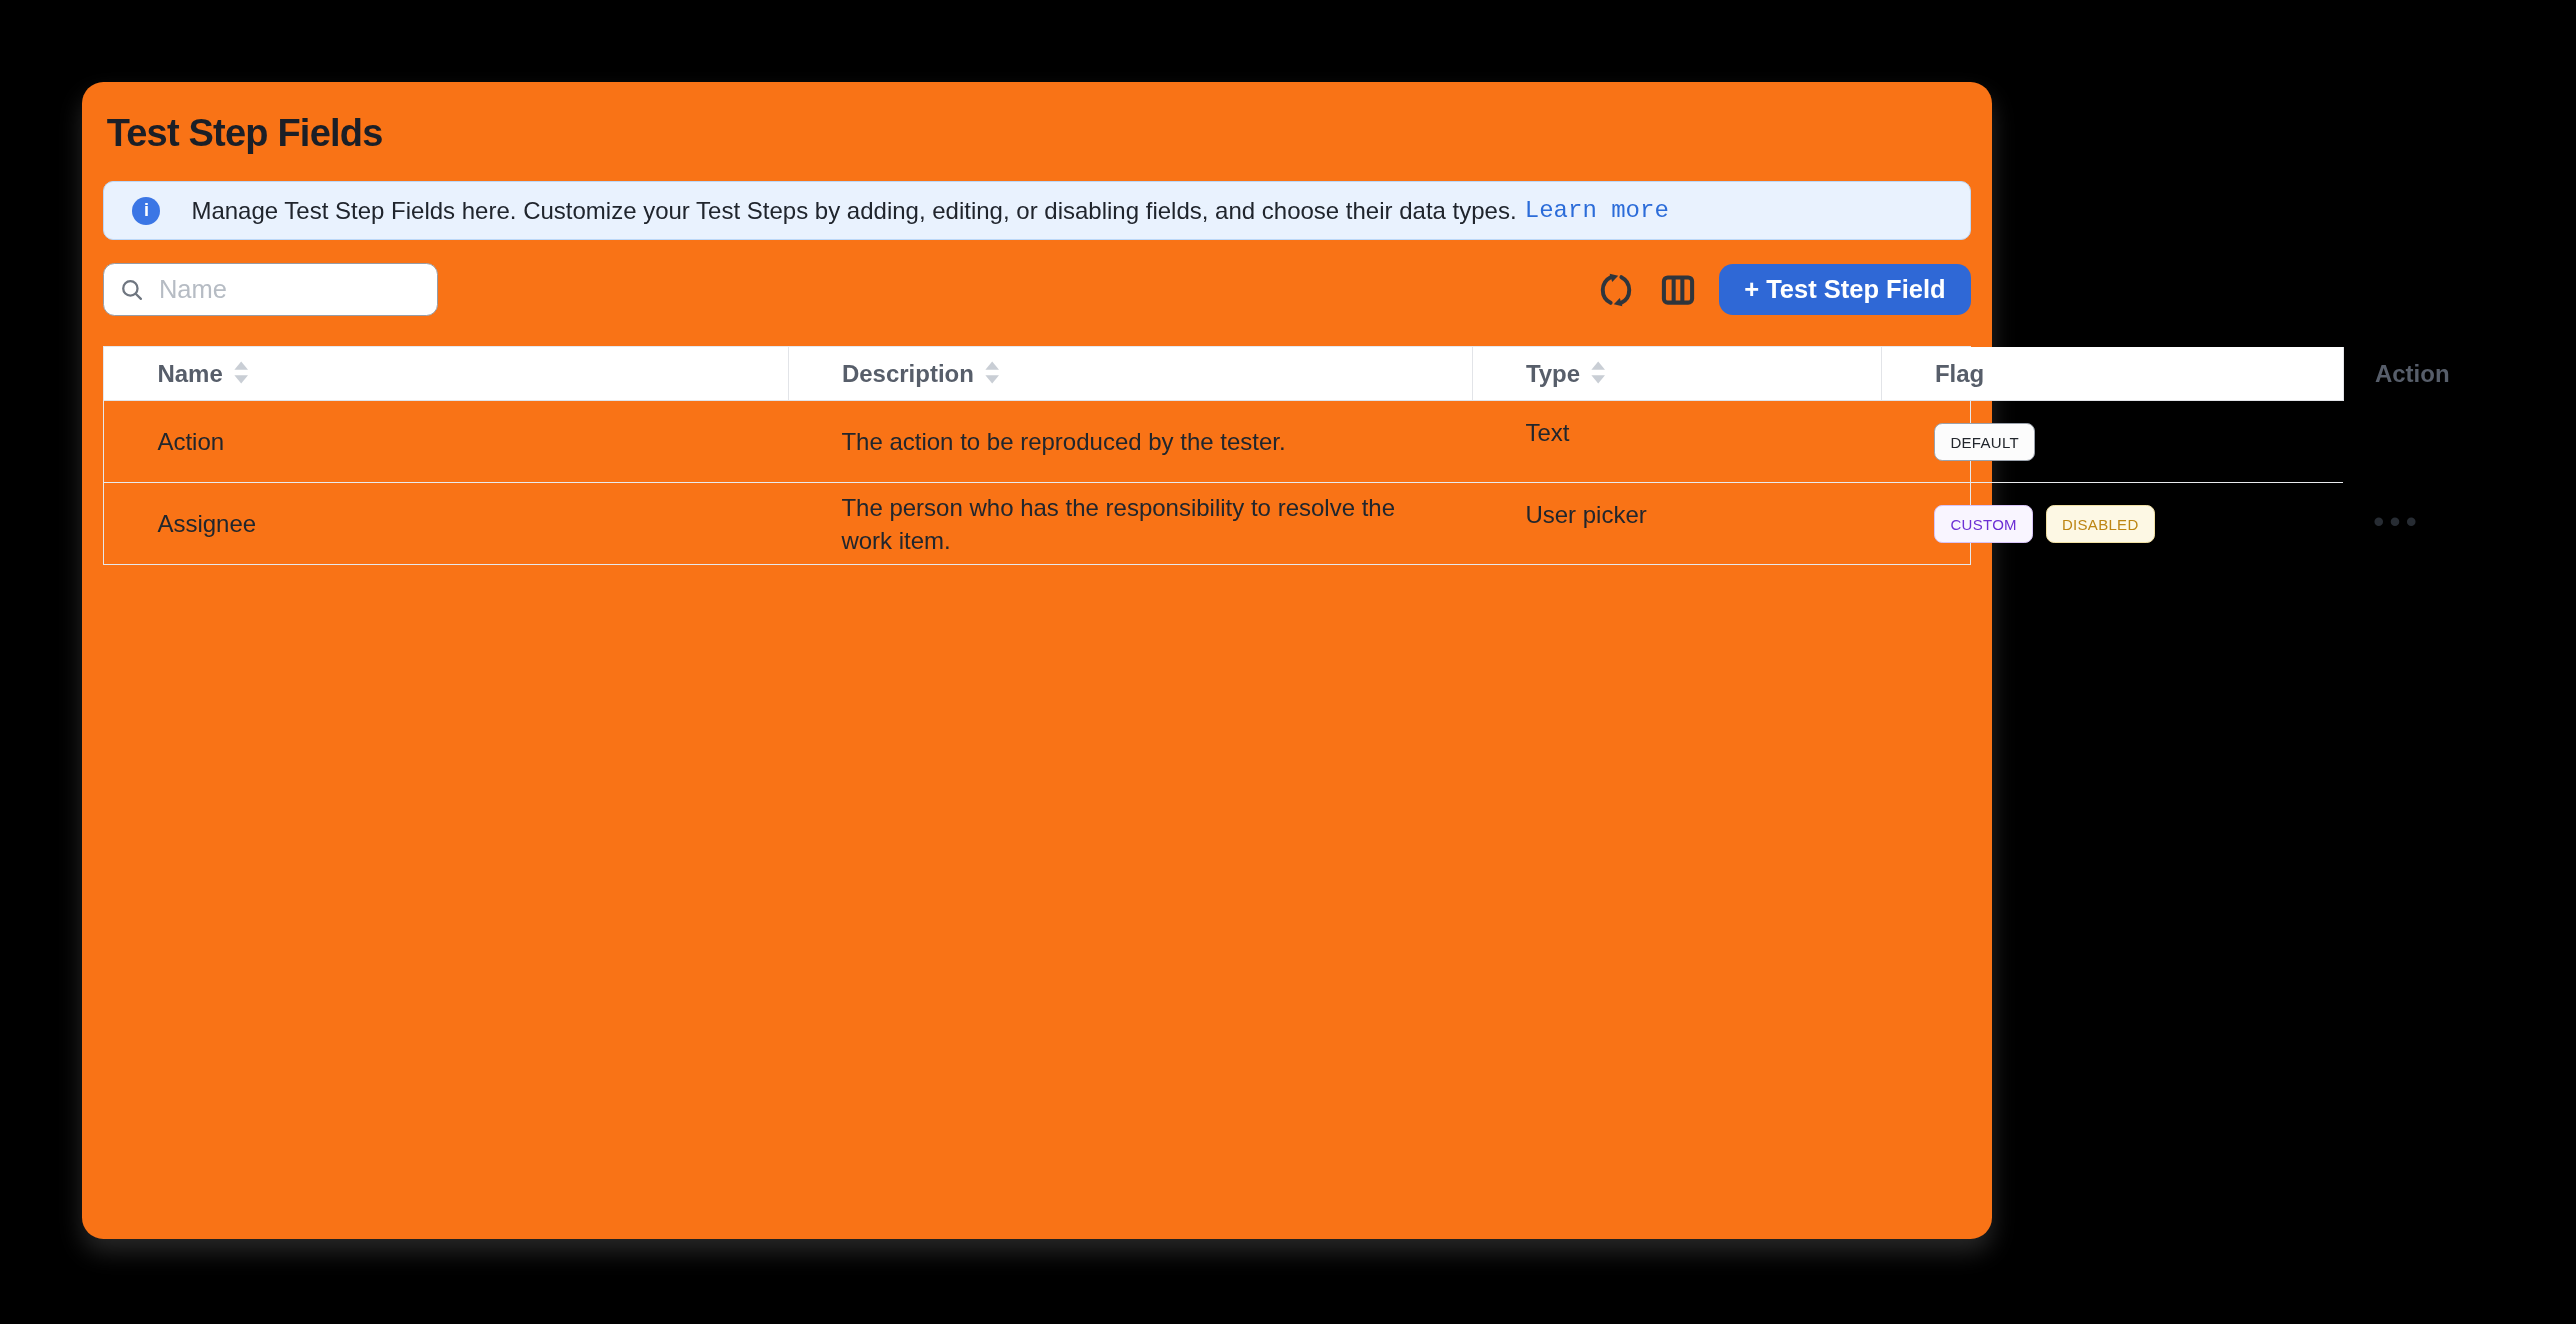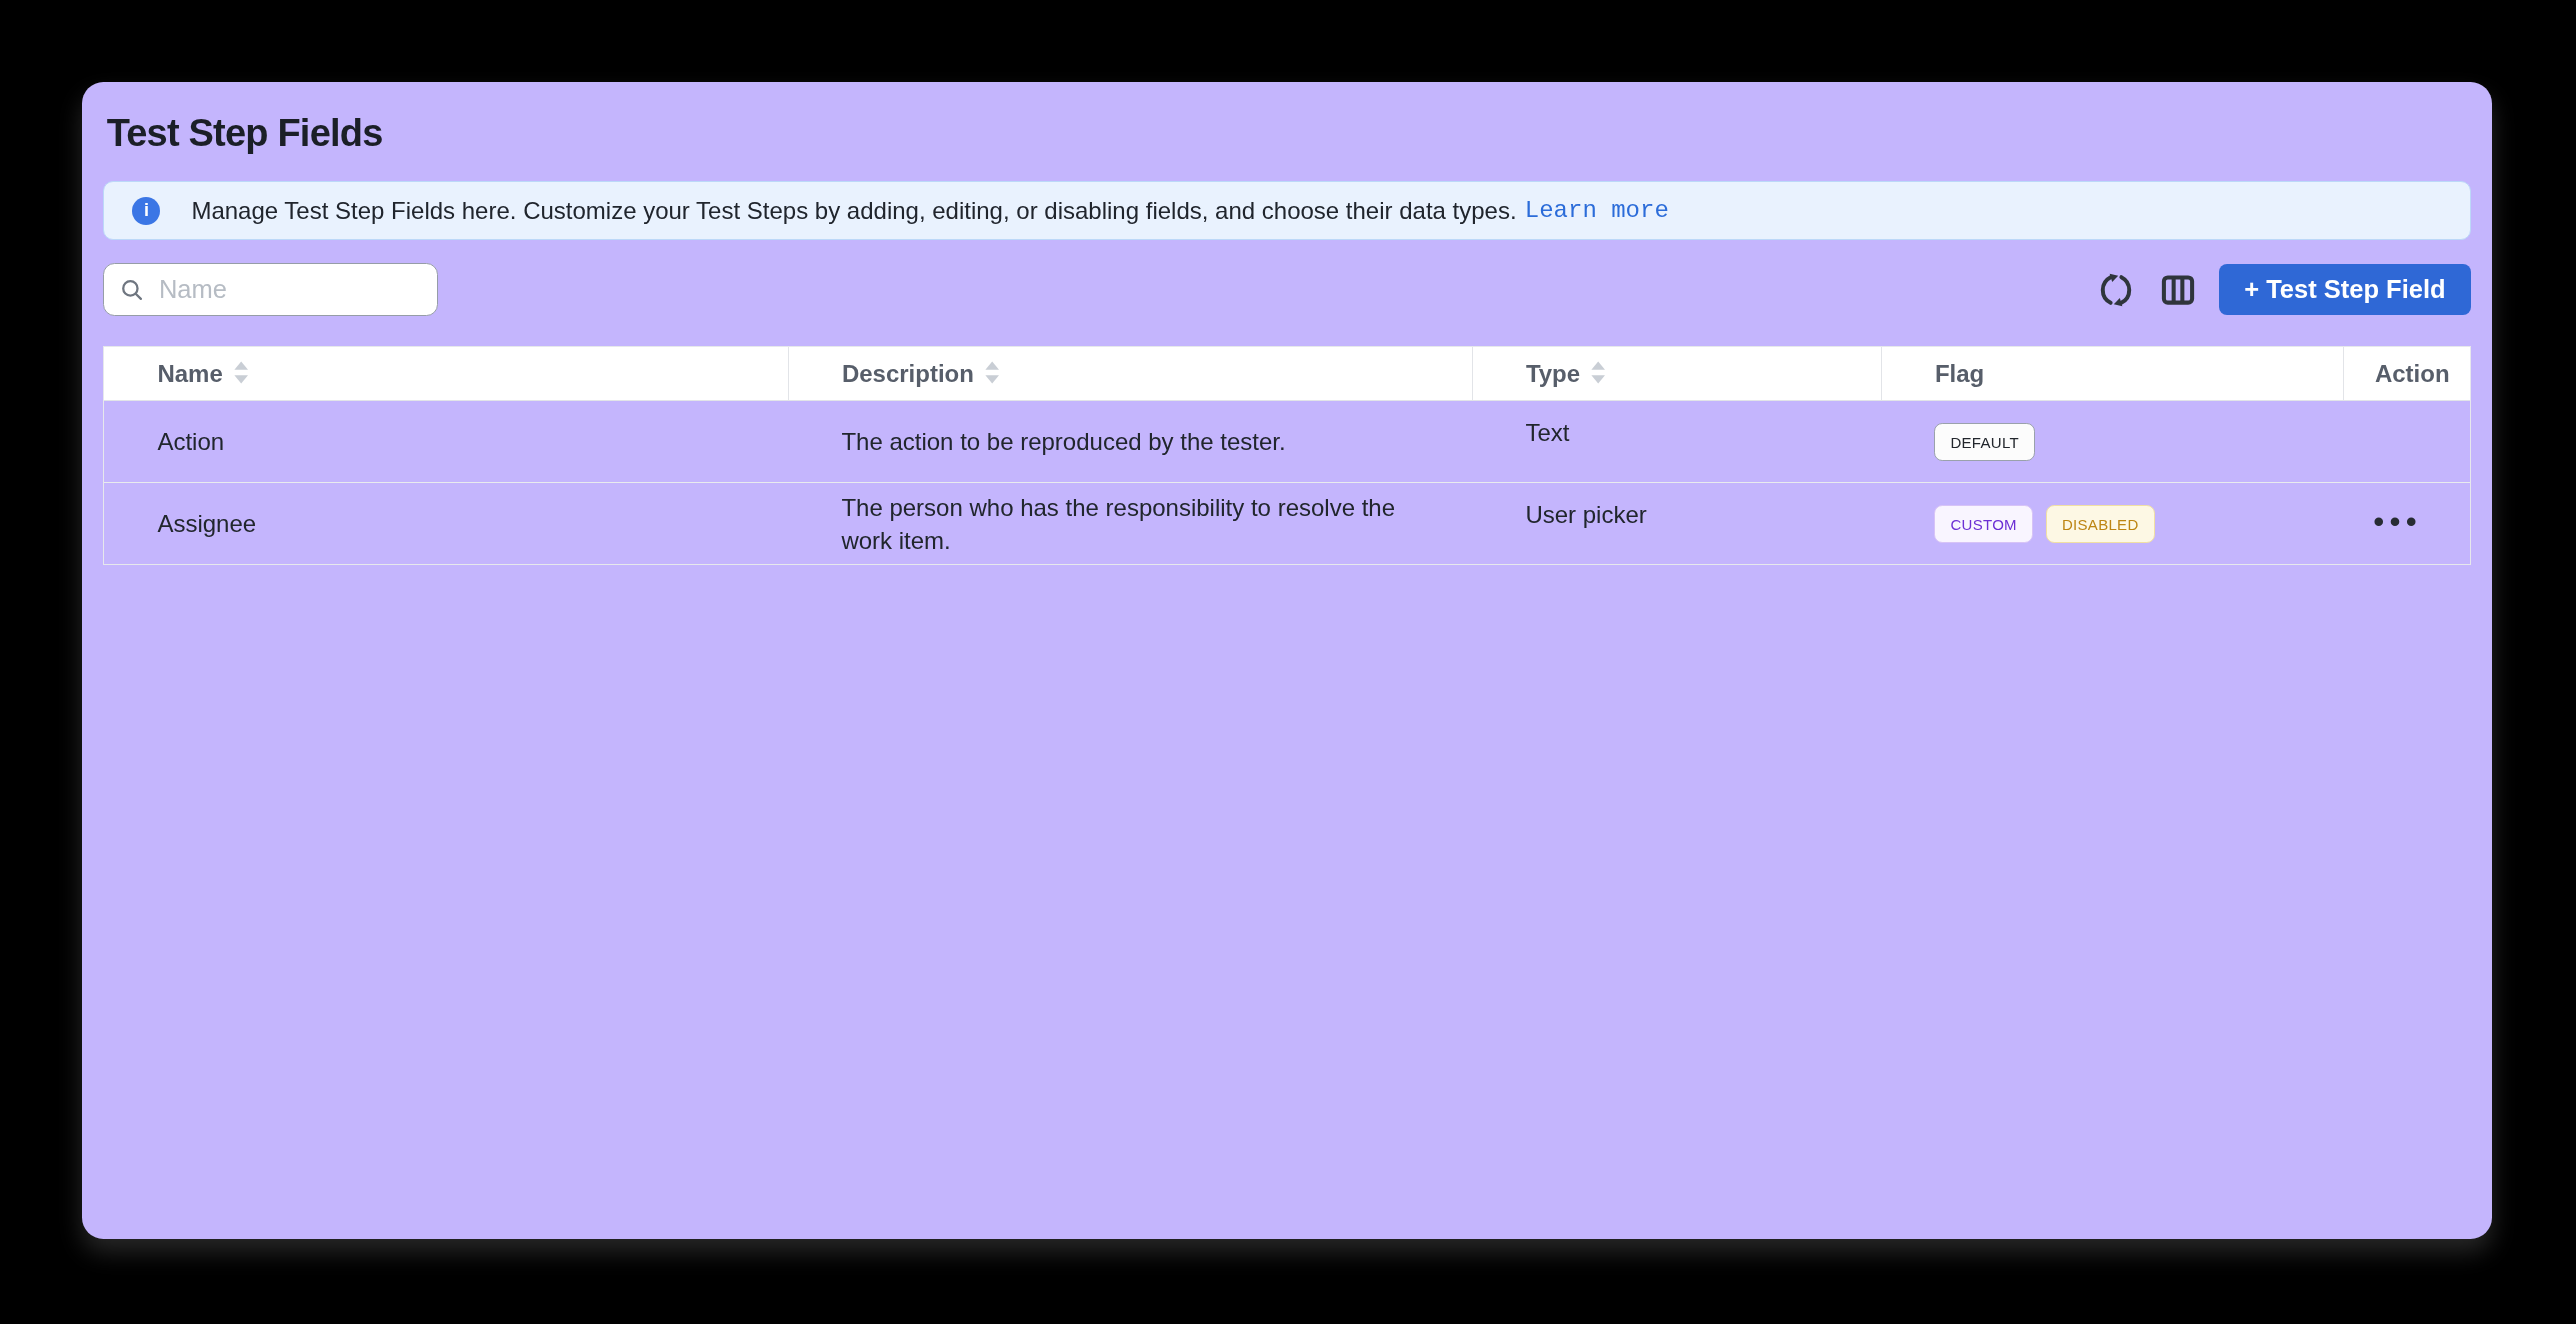--- a/index.html
+++ b/index.html
@@ -1,18 +1,18 @@
 <!DOCTYPE html>
 <html style="font-size:13px"><head>
 <meta charset="utf-8">
 <style>
   html,body{margin:0;padding:0;background:#000;}
   .screen{position:relative;width:2576px;height:1325px;background:#000;overflow:hidden;
           font-family:"Liberation Sans",sans-serif;}
-  .card{position:absolute;left:82px;top:82px;width:2410px;height:1157px;background:#c4b5fd;
+  .card{position:absolute;left:82px;top:82px;width:1910px;height:1157px;background:#f97316;
         border-radius:21.4px;box-sizing:border-box;padding:25px 21.4px 0 21.4px;
         box-shadow:0 13px 25px rgba(130,130,130,0.30);}
   .page-title{font-size:38px;font-weight:700;color:#1b1f27;letter-spacing:-0.8px;
               line-height:46px;margin:3.3px 0 0 3.3px;}
 
   
   .banner{margin-top:25px;height:59px;box-sizing:border-box;background:#e9f2fe;
           border:1.6px solid #bcd8f8;border-radius:10px;display:flex;align-items:center;
           padding:0 28px;font-size:24px;color:#20252d;}
   .info-icon{width:28px;height:28px;border-radius:50%;background:#3b76e5;color:#fff;
@@ -26,21 +26,21 @@
   .search-box{width:335px;height:53px;box-sizing:border-box;border:1.6px solid #969da7;
               border-radius:11.5px;display:flex;align-items:center;padding:0 13px 0 15px;background:#fff;}
   .search-box svg{flex:0 0 auto;}
   .search-input{border:none;outline:none;flex:1;margin-left:11.5px;font-size:25.5px;
                 font-family:"Liberation Sans",sans-serif;color:#20252d;min-width:0;background:transparent;}
   .search-input::placeholder{color:#b6bcc4;}
   .tool-right{display:flex;align-items:center;}
   .icon-btn{background:none;border:none;padding:0;margin:0 0 0 23px;cursor:pointer;
             display:flex;align-items:center;justify-content:center;width:39px;height:39px;}
   .add-btn{margin-left:21.4px;height:51px;padding:0 25px;background:#2f68d6;border:none;
-           border-radius:8px;color:#fff;font-size:25.5px;font-weight:700;cursor:pointer;
+           border-radius:14px;color:#fff;font-size:25.5px;font-weight:700;cursor:pointer;
            font-family:"Liberation Sans",sans-serif;}
 
   
   .table-box{margin-top:30px;border:1.6px solid #e6e8ec;}
   table{width:100%;border-collapse:collapse;table-layout:fixed;}
   col.c-name{width:684px;} col.c-desc{width:684px;} col.c-type{width:409px;}
   col.c-flag{width:462px;} col.c-action{width:auto;}
   th{height:53px;text-align:left;padding:0 0 0 53px;font-size:24px;font-weight:700;
      color:#575e6a;background:#fff;border-bottom:1.6px solid #e2e4e8;vertical-align:middle;
      white-space:nowrap;}

